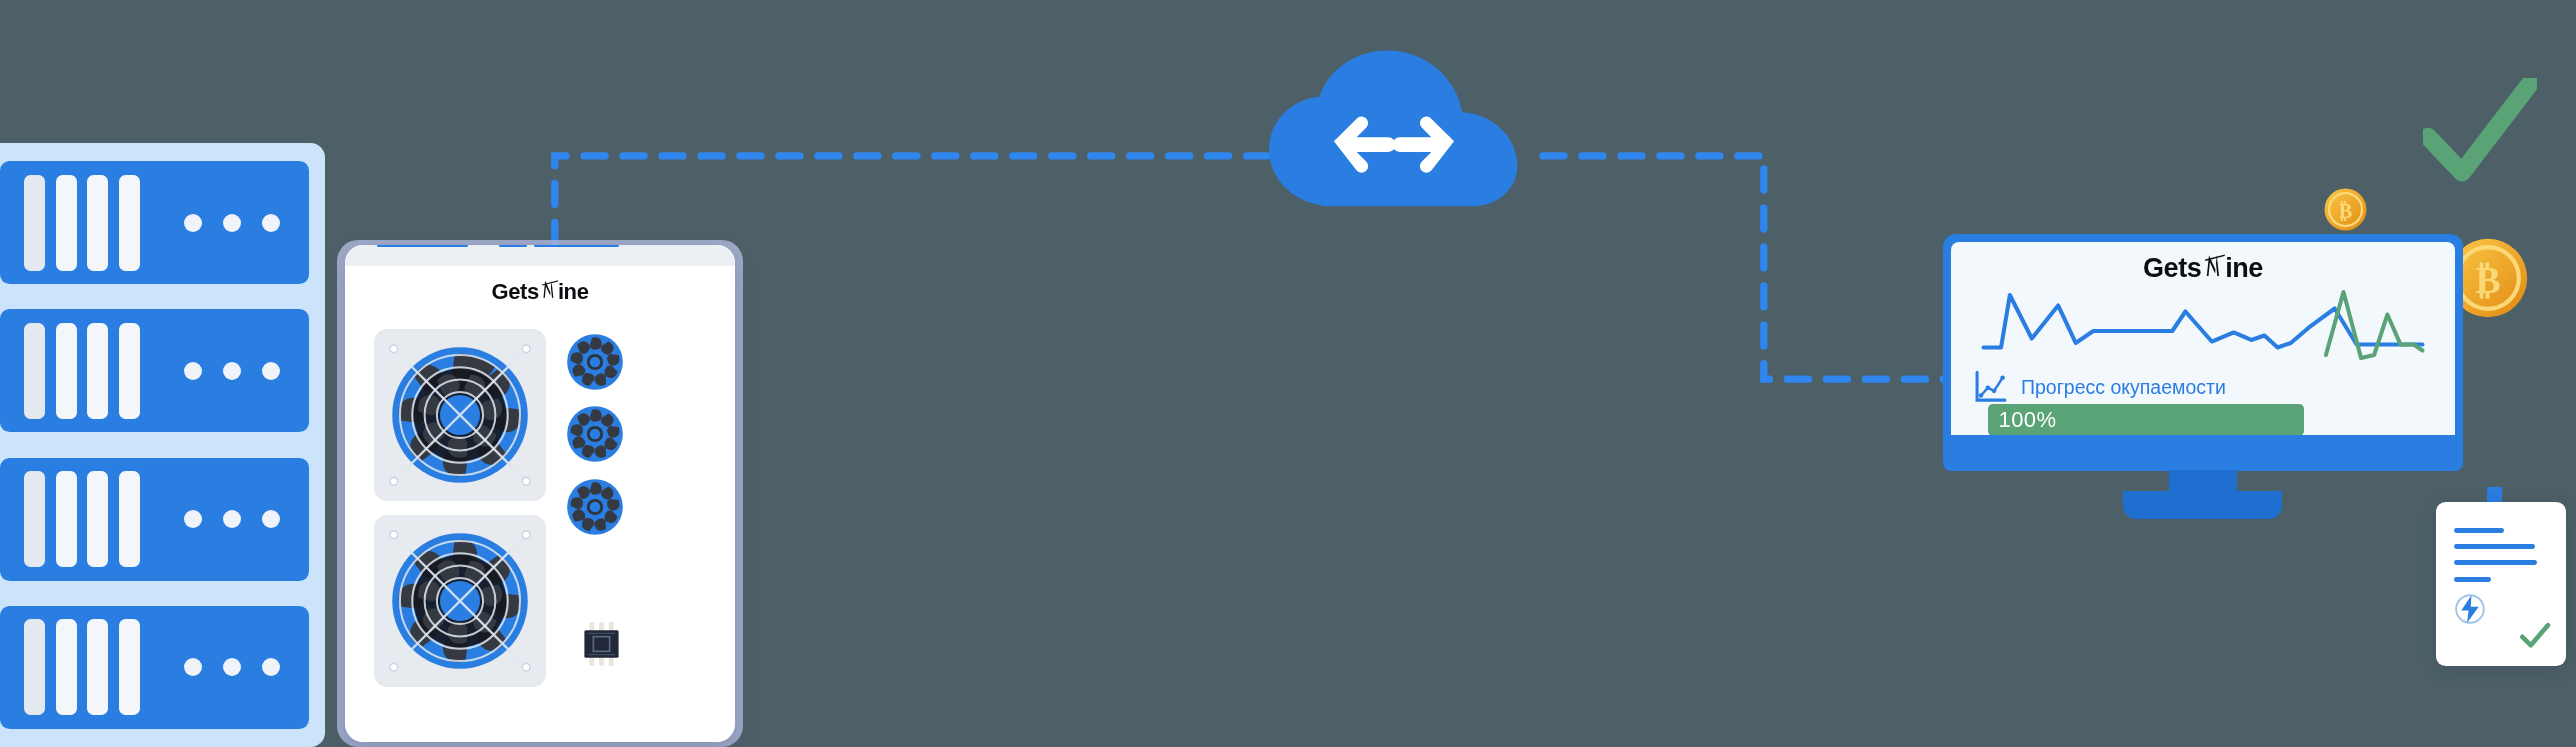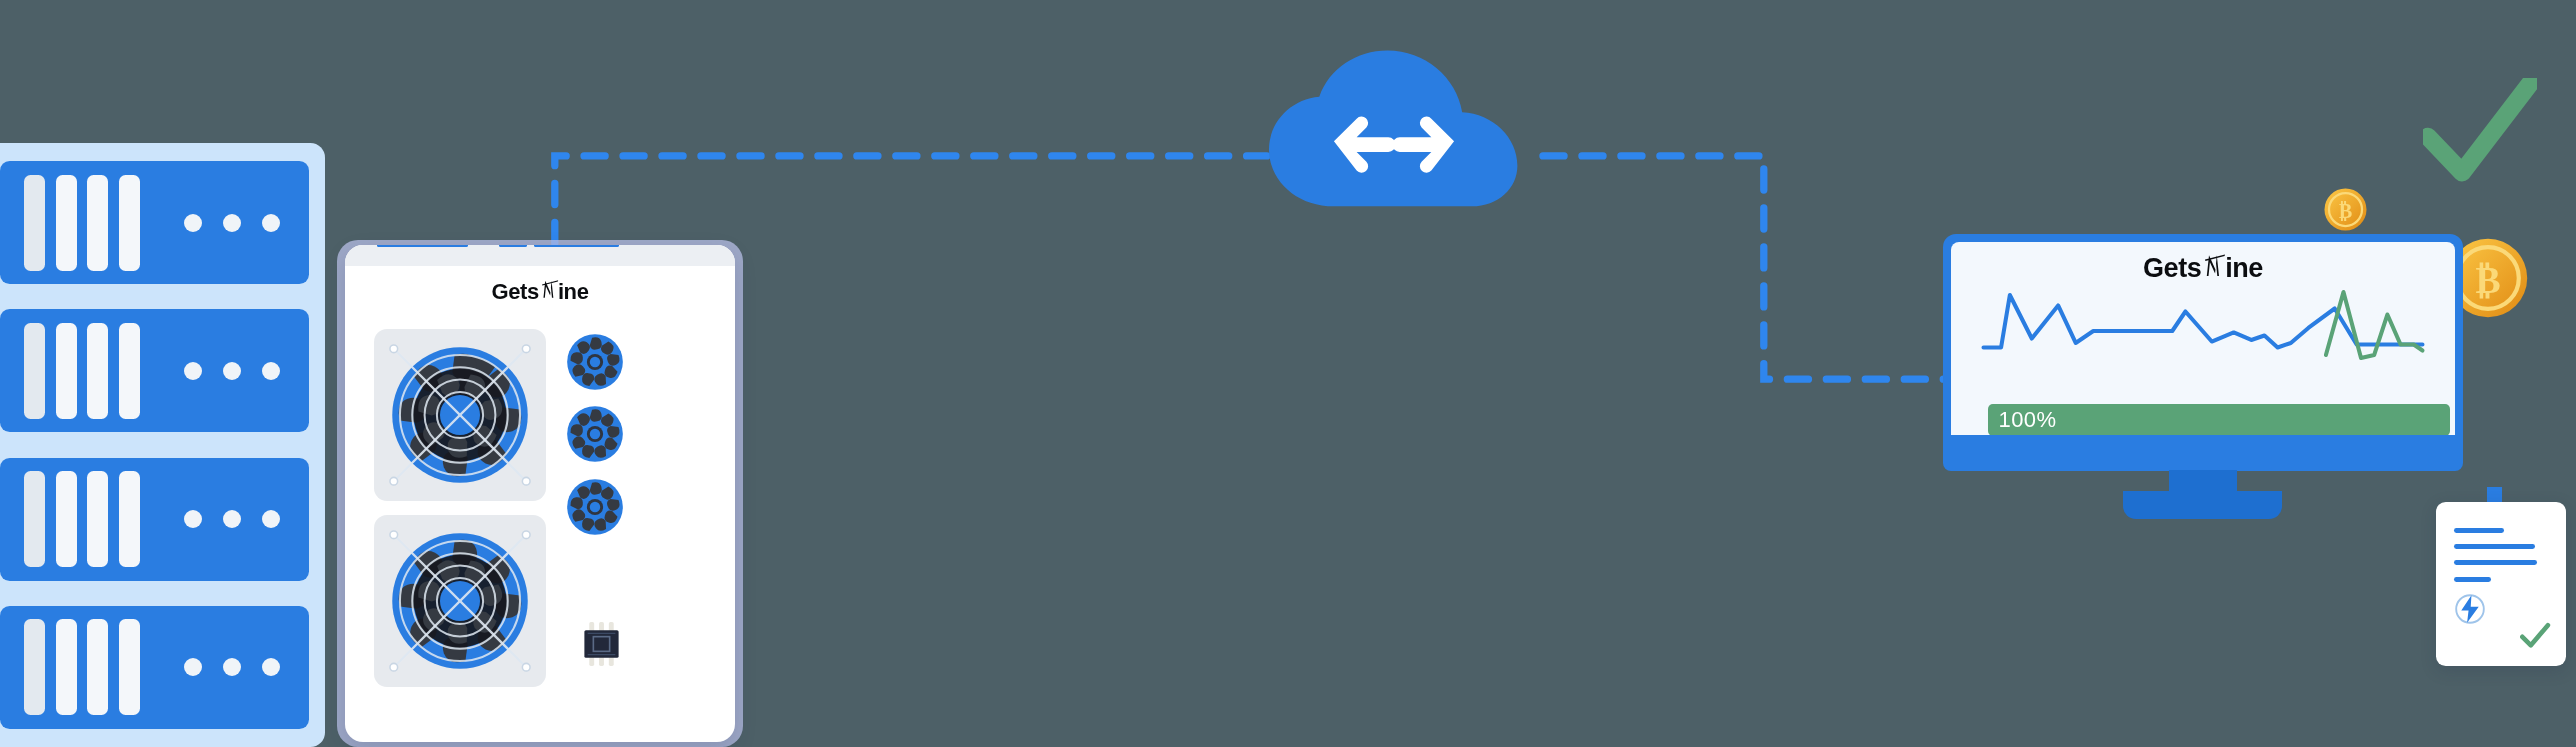--- a/index.html
+++ b/index.html
@@ -527,22 +527,35 @@
             <span>ine</span>
           </span>
         </span>
       </div>
 
       <svg id="screen-chart" viewBox="0 0 620 92" preserveAspectRatio="none">
         <polyline id="chart-series-0" fill="none" stroke="#2a7de1" stroke-width="5" stroke-linejoin="round" stroke-linecap="round" points="40.0,75.4 61.6,75.4 72.4,11.0 99.4,64.4 131.8,23.9 153.4,69.9 175.0,55.2 202.0,55.2 272.2,55.2 288.4,31.3 320.8,68.1 347.8,57.0 369.4,66.2 385.6,60.7 401.8,75.4 418.0,69.9 439.6,51.5 472.0,27.6 499.0,71.8 526.0,71.8 580.0,71.8"></polyline>
         <polyline id="chart-series-1" fill="none" stroke="#5aa377" stroke-width="5" stroke-linejoin="round" stroke-linecap="round" points="461.2,84.6 482.8,7.4 504.4,88.3 520.6,84.6 536.8,35.0 553.0,71.8 569.2,71.8 580.0,79.1"></polyline>
       </svg>
 
-
-      <div id="progress-bar" style="width: 462px;">
+      <div id="screen-legend">
+        <svg width="34" height="34" viewBox="0 0 44 44">
+          <path d="M4 3 L4 39 L40 39" fill="none" stroke="#2a7de1" stroke-width="4" stroke-linecap="round"></path>
+          <polyline points="9,33 18,23 26,27 37,10" fill="none" stroke="#2a7de1" stroke-width="3.2" stroke-linecap="round" stroke-linejoin="round"></polyline>
+          <g fill="#2a7de1">
+            <circle cx="9" cy="33" r="3"></circle>
+              <circle cx="18" cy="23" r="3"></circle>
+            <circle cx="26" cy="27" r="3"></circle>
+              <circle cx="37" cy="10" r="3"></circle>
+          </g>
+        </svg>
+        <span id="screen-legend-label">Прогресс окупаемости</span>
+      </div>
+
+      <div id="progress-bar" style="width: 316px;">
         <span id="progress-value">100%</span>
       </div>
     </div>
     <div class="abs" id="monitor-chin"></div>
     <div class="abs" id="monitor-foot"></div>
     <div class="abs" id="monitor-neck"></div>
   </div>
 
   <div class="abs" id="doc-tab"></div>
   <div class="abs" id="doc-card">

